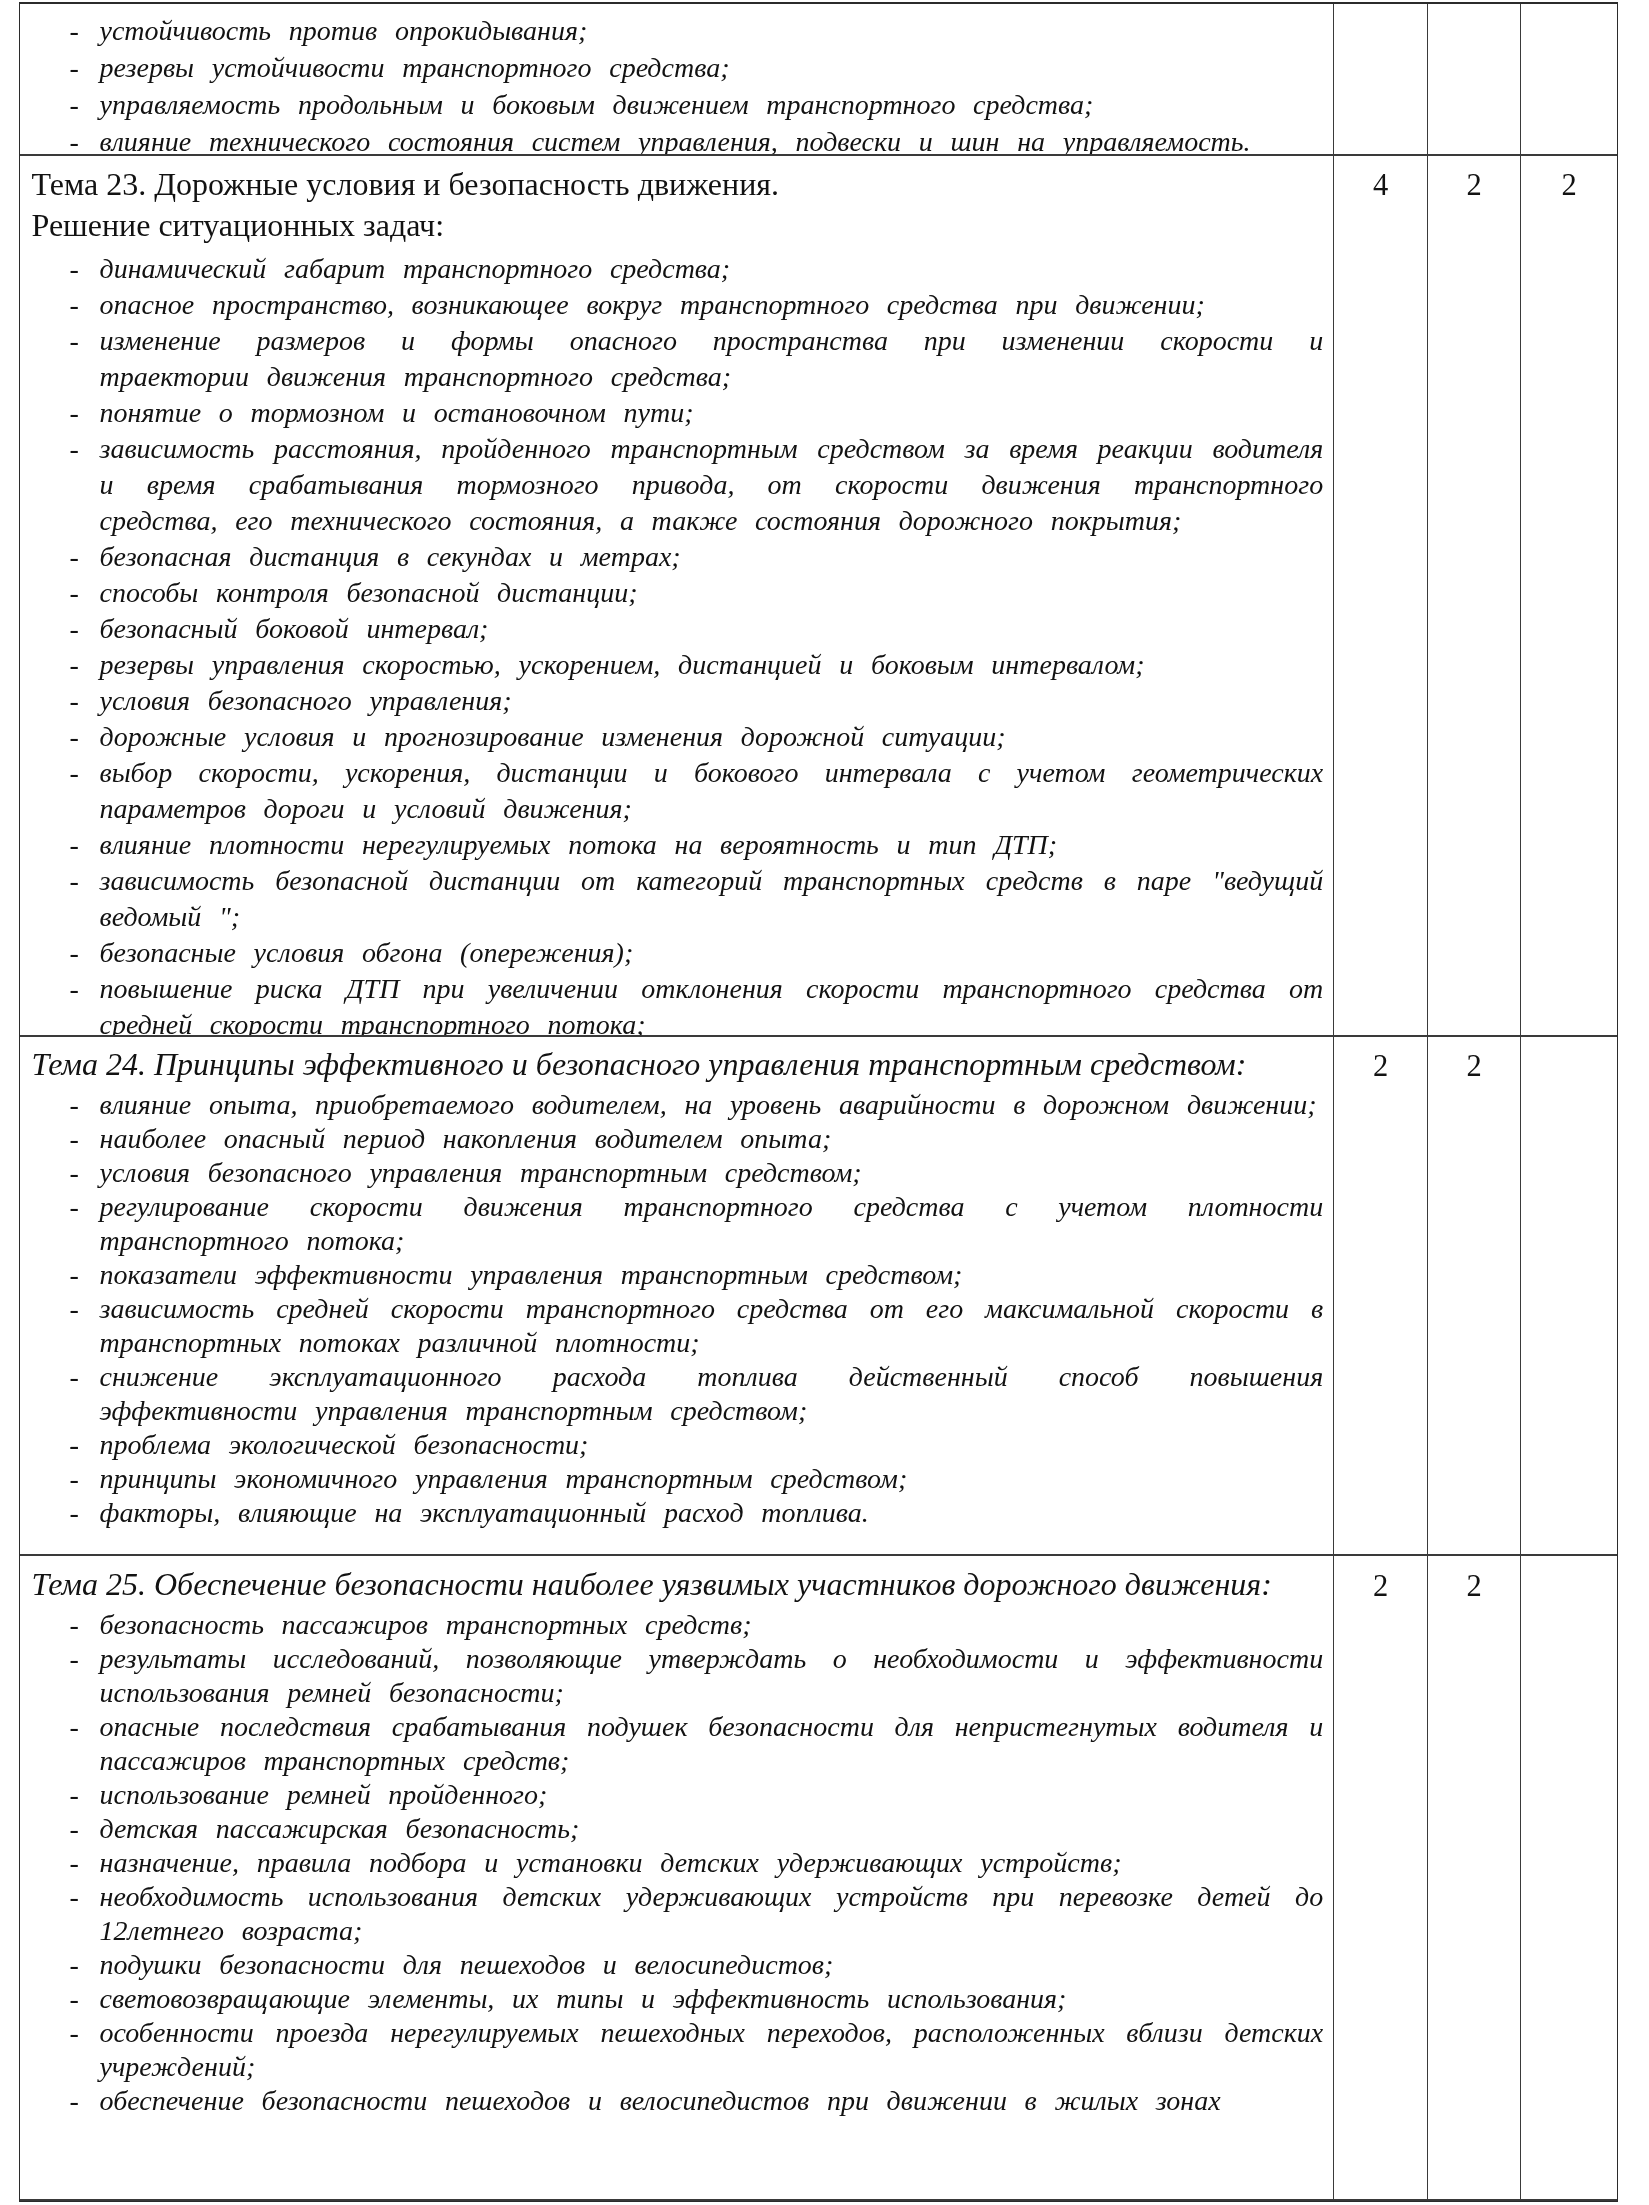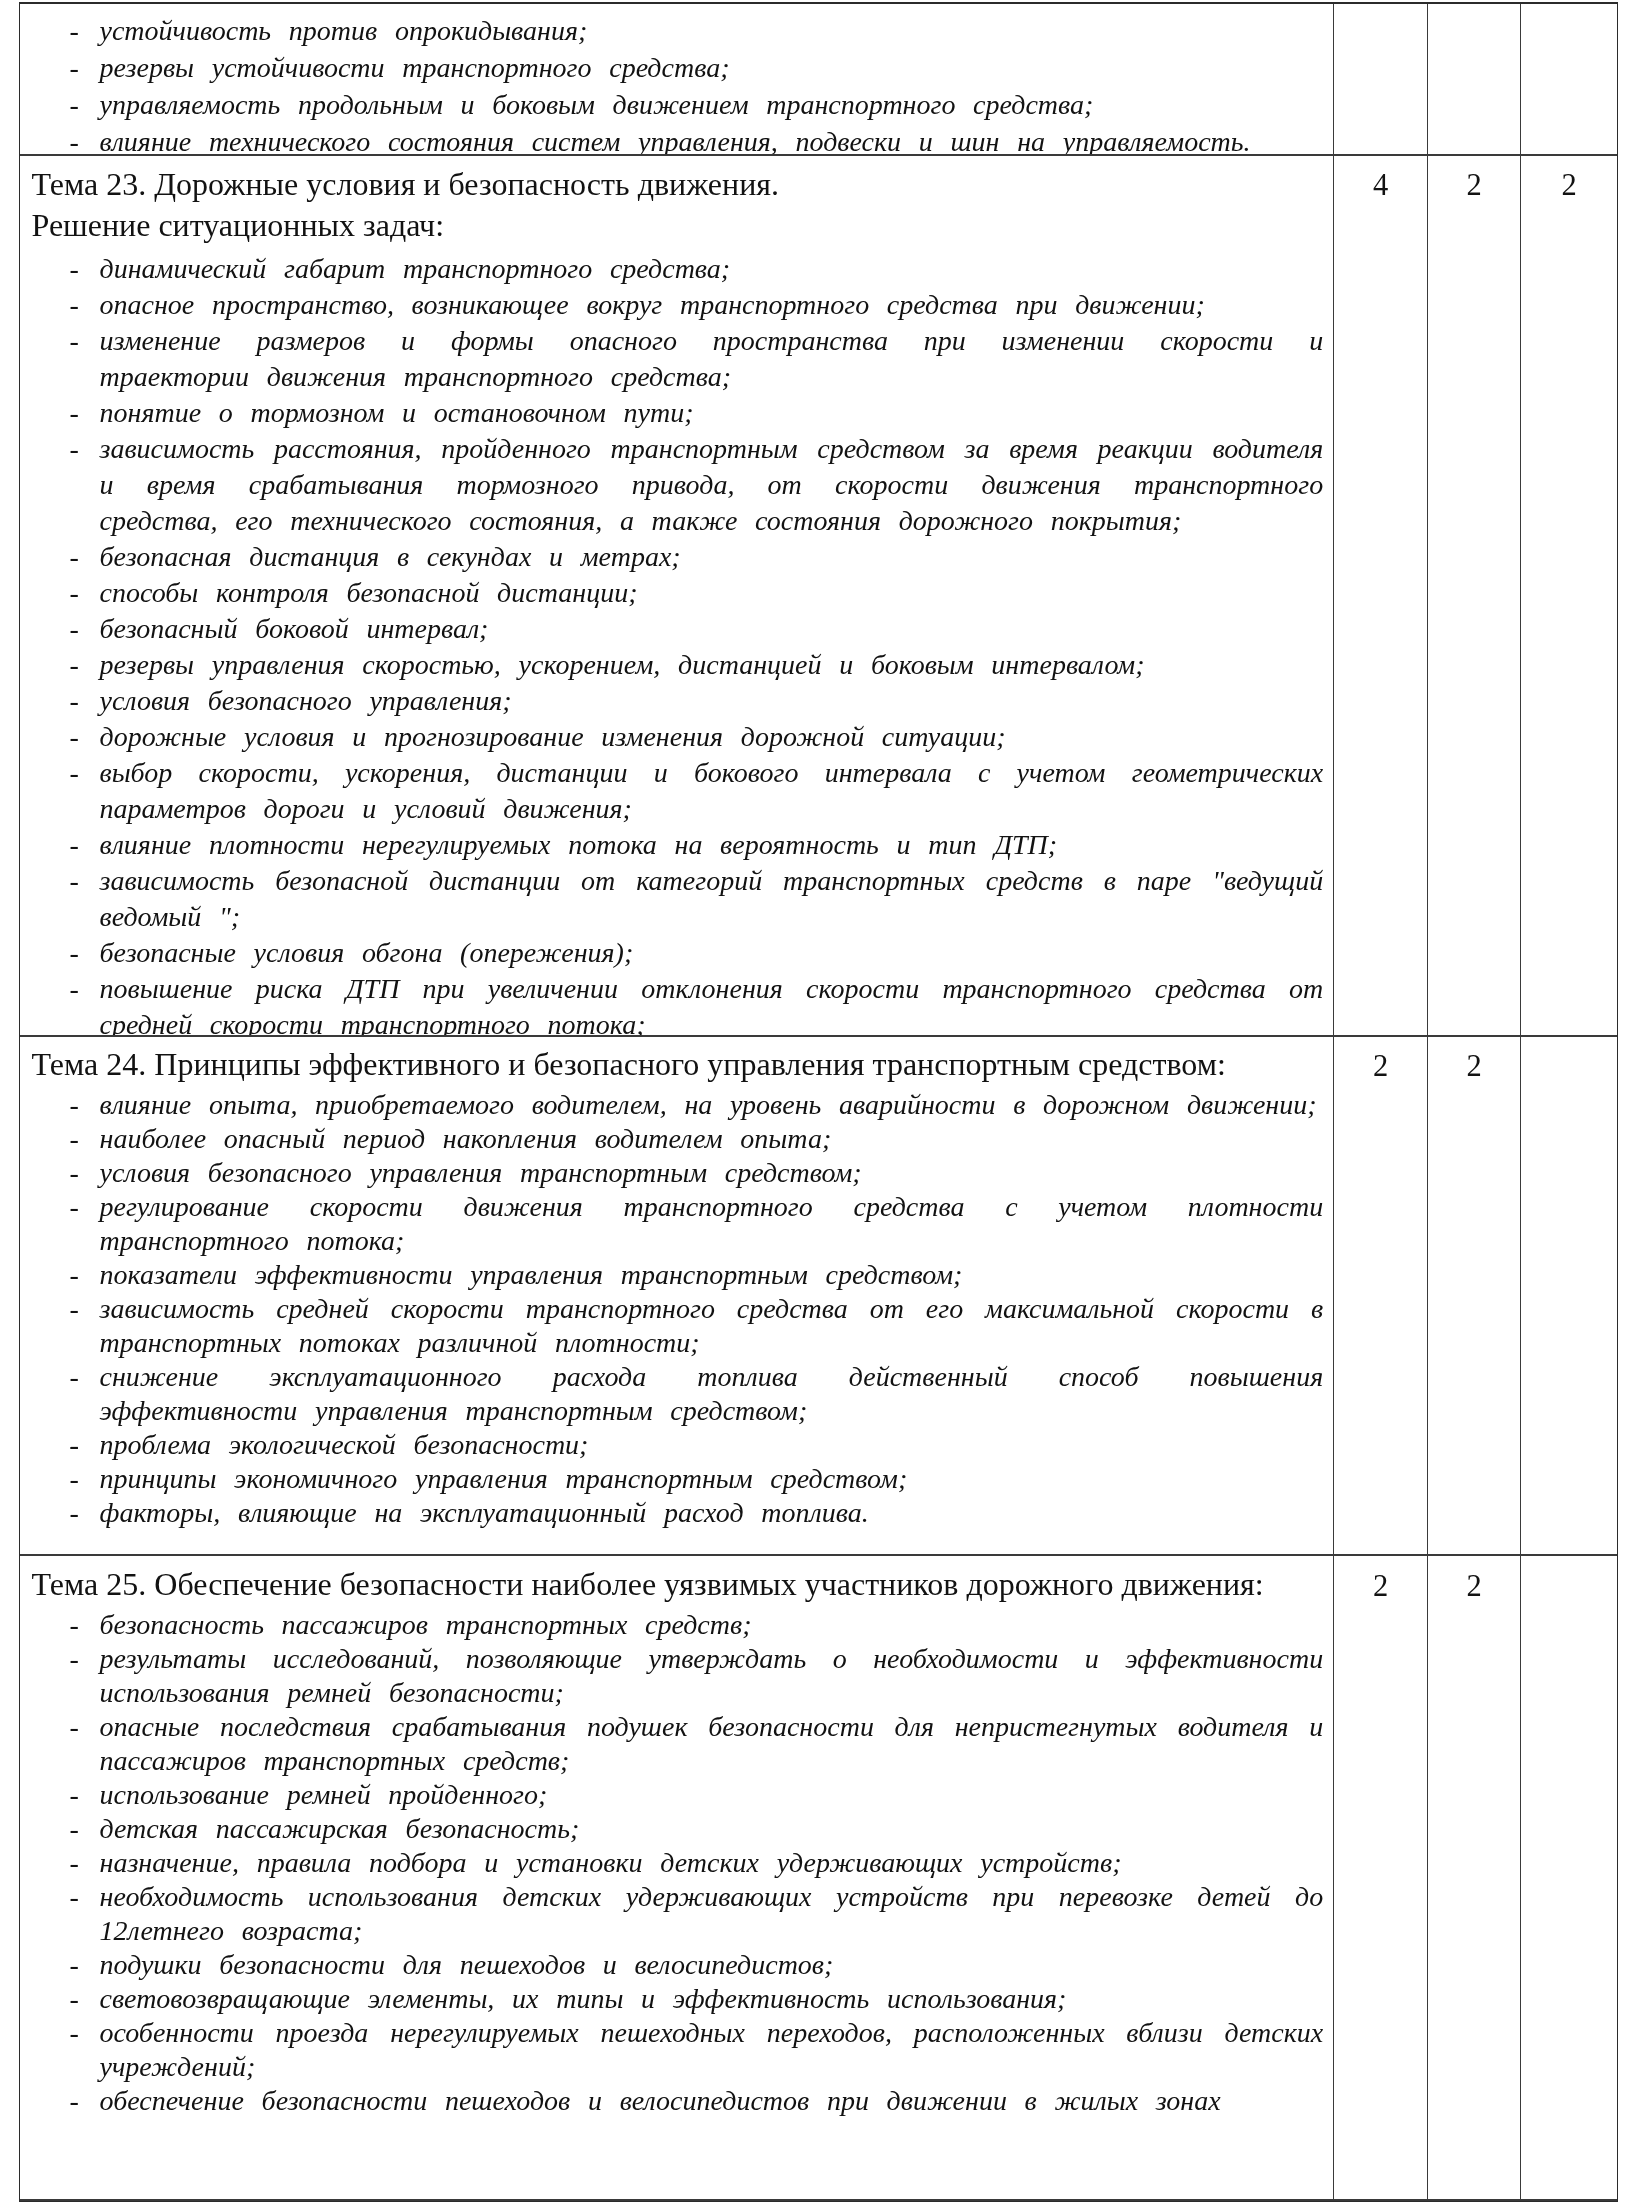--- a/index.html
+++ b/index.html
@@ -48,21 +48,21 @@
   .cell-num.c1 { width:94px; }
   .cell-num.c2 { width:93px; }
   .cell-num.c3 { width:96px; border-right:none; }
   .r5 .cell-num { padding-top:25px; }
 
   .heading {
     font-size:32px; line-height:41px;
     font-style:normal;
     padding-top:1.6px;
   }
-  .r3 .heading, .r4 .heading { line-height:38px; }
+  .r3 .heading, .r4 .heading { line-height:38px;font-style:italic; }
   .subheading {
     font-size:32px; line-height:41px;
     font-style:normal;
   }
   .items { margin-top:5px; }
   .r1 .items { margin-top:1.6px; }
 
   .item {
     position:relative;
     padding-left:68px;

